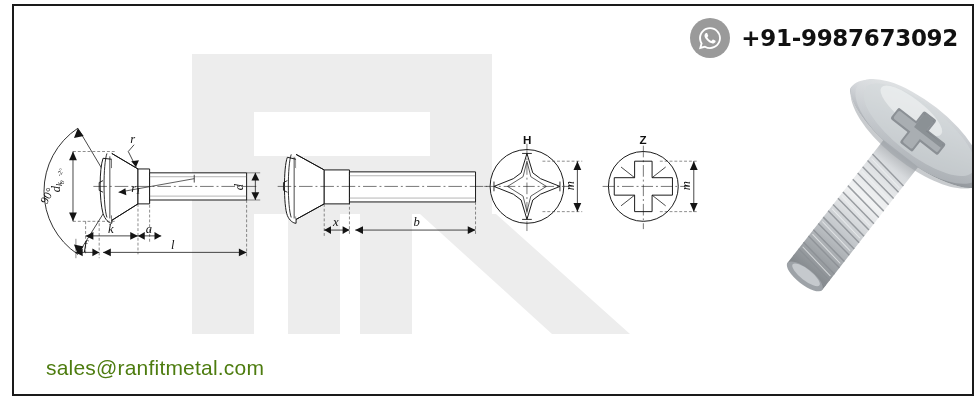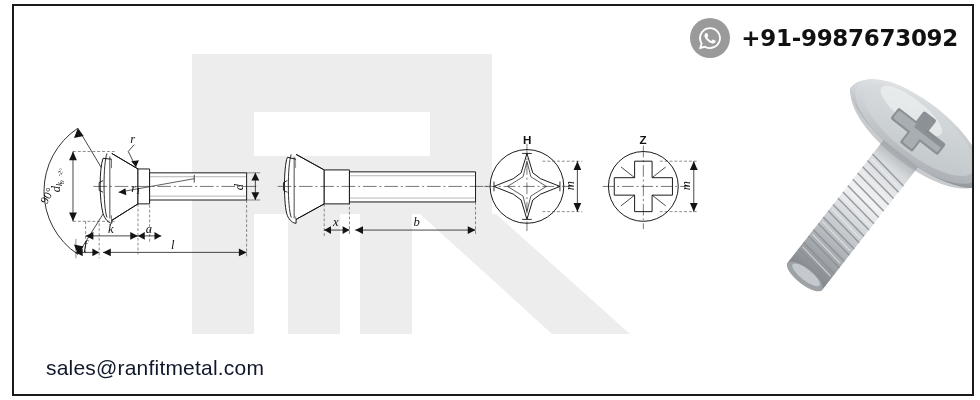--- a/index.html
+++ b/index.html
@@ -56,21 +56,21 @@
     position:absolute;
     left:0;right:0;bottom:14px;
     display:flex;
     justify-content:space-between;
     align-items:flex-end;
     padding:0 28px 0 32px;
     z-index:5;
   }
   .footer-text{
     font-size:21px;
-    color:#0f172a;
+    color:#4d7c0f;
     white-space:nowrap;
     font-family:"Liberation Sans", sans-serif;
     letter-spacing:0.2px;
   }
 
   
   #drawings{
     position:absolute;
     left:0;top:0;
     width:100%;height:100%;

